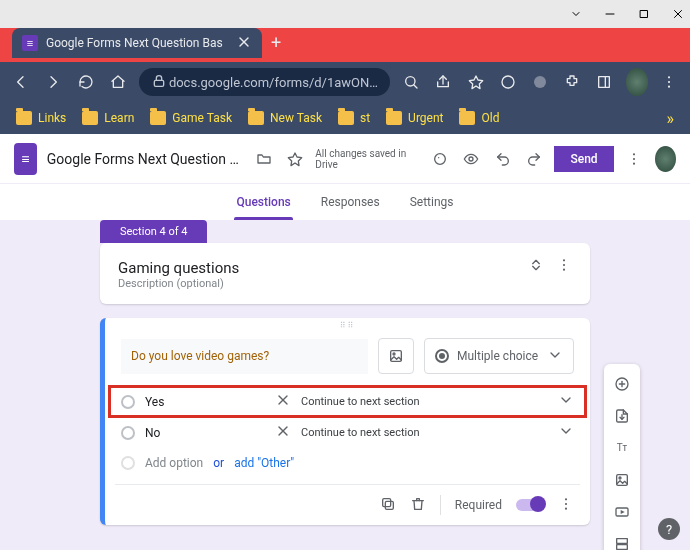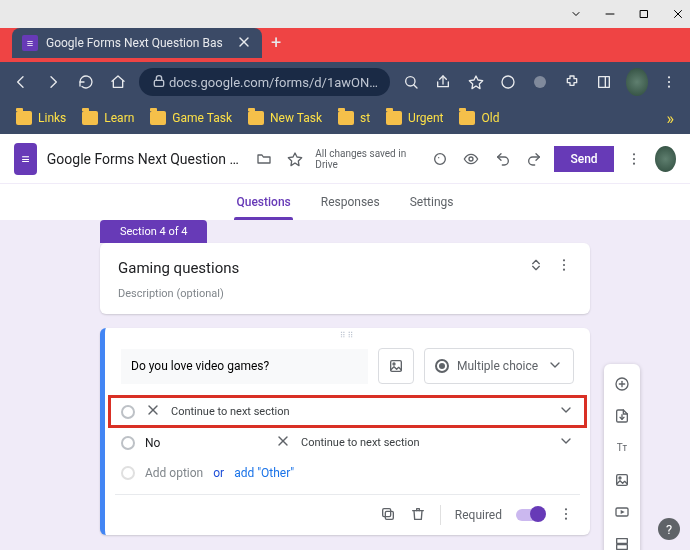--- a/index.html
+++ b/index.html
@@ -39,25 +39,25 @@
   .main-tabs .mt.active{color:#673ab7;font-weight:500;}
   .main-tabs .mt.active::after{content:"";position:absolute;bottom:0;left:0;right:0;height:3px;background:#673ab7;border-radius:2px 2px 0 0;}
 
   
   .canvas{padding:0 0 20px 0;}
   .stage{width:490px;margin:0 auto;position:relative;}
   .sec-pill{display:inline-block;background:#673ab7;color:#fff;font-size:11px;padding:5px 20px;border-radius:4px 4px 0 0;}
   .card{background:#fff;border-radius:6px;box-shadow:0 1px 2px rgba(0,0,0,.15);padding:14px 18px;margin-bottom:14px;}
   .sec-card .sec-title{font-size:15px;color:#202124;display:flex;align-items:flex-end;}
   .sec-card .sec-title .act{margin-left:auto;display:flex;gap:12px;color:#5f6368;}
-  .sec-card .sec-desc{font-size:11px;color:#80868b;margin-top:10px;}
+  .sec-card .sec-desc{font-size:11px;color:#80868b;}
   .q-card{padding:0;border-left:5px solid #4285f4;}
   .q-card .drag{height:14px;display:flex;justify-content:center;align-items:center;color:#bfc6d2;letter-spacing:2px;font-size:8px;}
   .q-row{display:flex;gap:10px;padding:6px 16px 12px 16px;align-items:center;}
-  .q-input{flex:1;background:#f8f9fa;border:none;border-bottom:1px solid transparent;padding:10px 10px;font-size:12px;color:#000000;}
+  .q-input{flex:1;background:#f8f9fa;border:none;border-bottom:1px solid transparent;padding:10px 10px;font-size:12px;color:#a16207;}
   .img-btn,.type-sel{height:36px;border:1px solid #dadce0;border-radius:4px;display:flex;align-items:center;justify-content:center;color:#5f6368;}
   .img-btn{width:36px;}
   .type-sel{flex:0 0 150px;gap:8px;padding:0 10px;font-size:12px;justify-content:flex-start;}
   .type-sel .radio-ico{width:14px;height:14px;border:2px solid #5f6368;border-radius:50%;position:relative;}
   .type-sel .radio-ico::after{content:"";position:absolute;inset:2px;border-radius:50%;background:#5f6368;}
   .type-sel .chev{margin-left:auto;}
   .opt-row{display:flex;align-items:center;gap:10px;padding:6px 16px;font-size:12px;color:#202124;}
   .opt-row.highlight{outline:3px solid #d93025; outline-offset:-2px; margin:0 4px; padding:6px 12px; }
   .opt-row .radio{width:14px;height:14px;border:2px solid #bdc1c6;border-radius:50%;flex:0 0 14px;}
   .opt-row .opt-text{flex:0 0 120px;}
@@ -317,20 +317,21 @@
             <span class="radio-ico"></span>
             <span>Multiple choice</span>
             <span class="chev"><svg viewBox="0 0 24 24" width="10" height="10">
                   <polyline points="6 9 12 15 18 9"></polyline>
                 </svg></span>
           </div>
         </div>
 
         <div class="opt-row highlight">
           <span class="radio"></span>
+          <span class="opt-text">Yes</span>
           <span class="rm"><svg viewBox="0 0 24 24">
                 <line x1="6" y1="6" x2="18" y2="18"></line>
                 <line x1="18" y1="6" x2="6" y2="18"></line>
               </svg></span>
           <span class="goto">
             <span>Continue to next section</span>
             <span class="chev"><svg viewBox="0 0 24 24" width="10" height="10">
                   <polyline points="6 9 12 15 18 9"></polyline>
                 </svg></span>
           </span>

